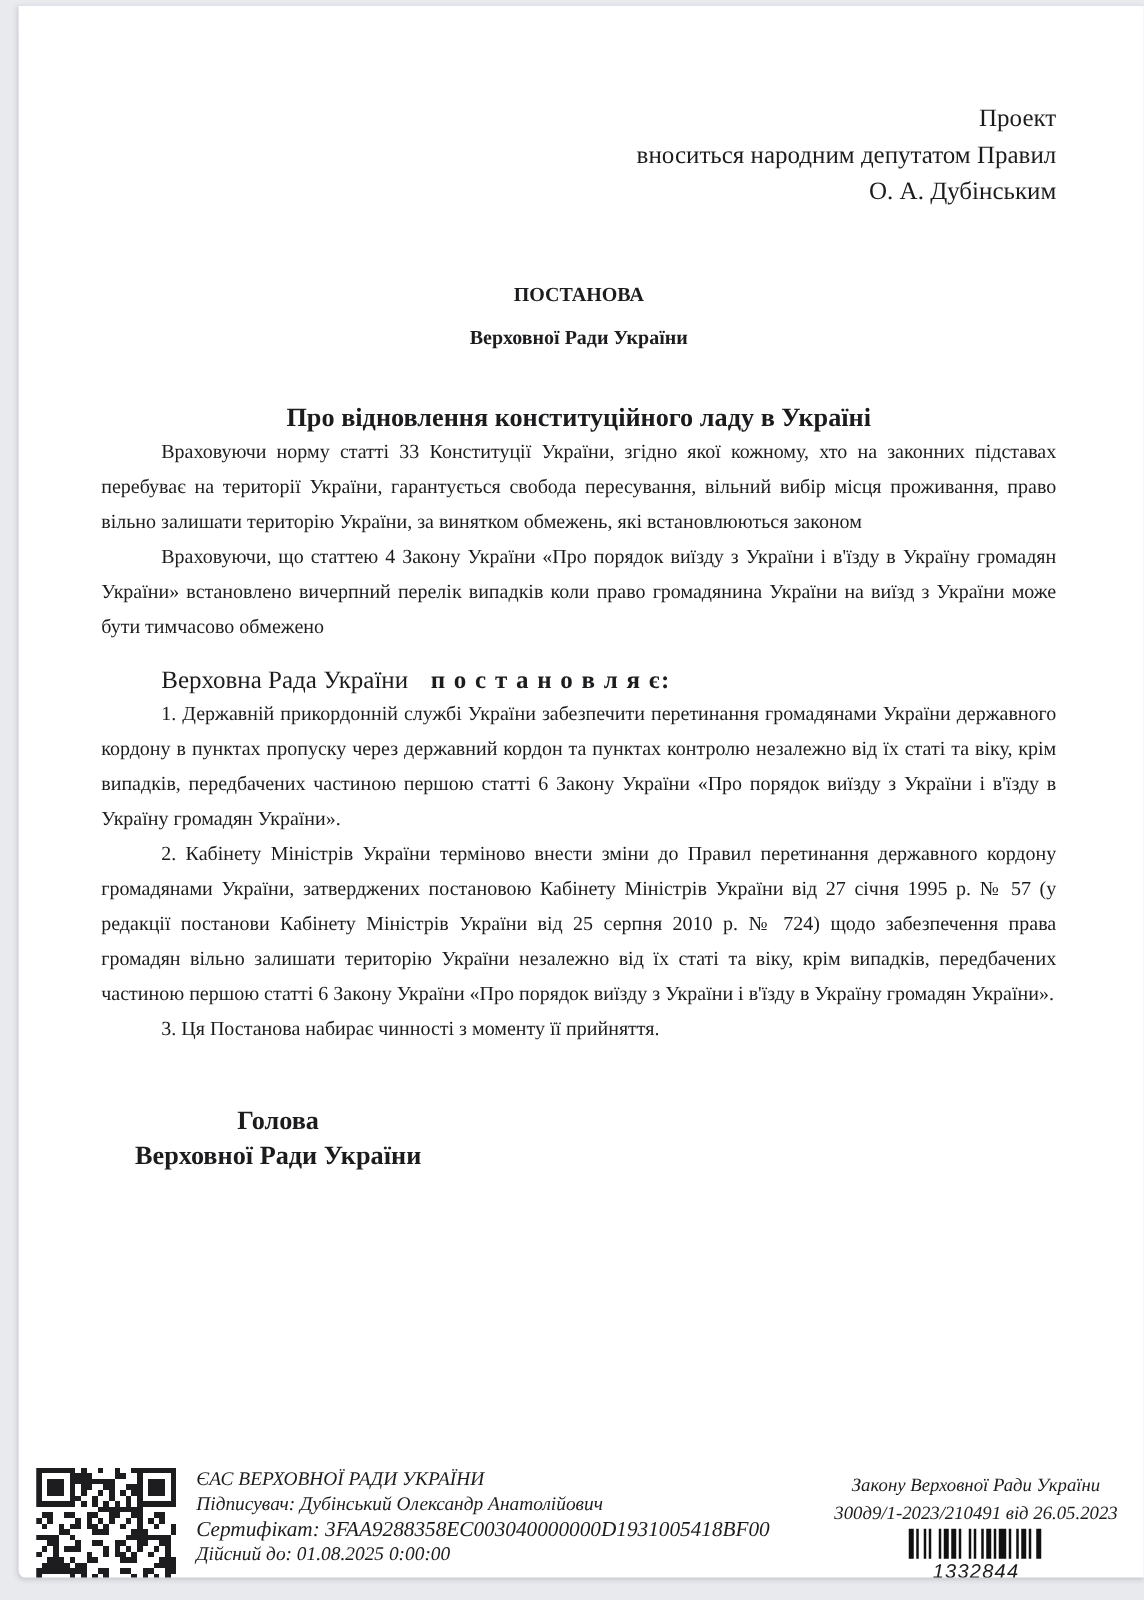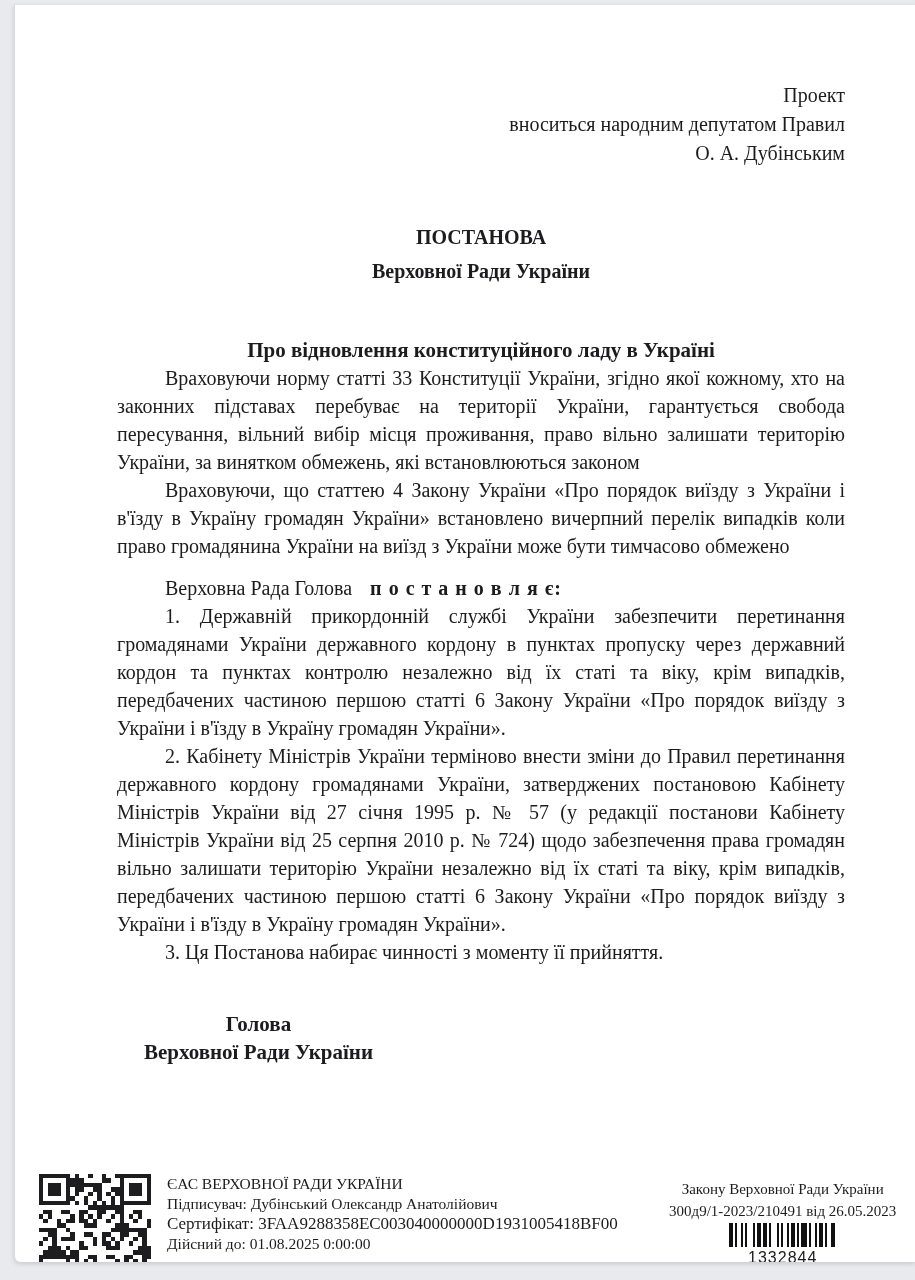--- a/index.html
+++ b/index.html
@@ -19,44 +19,44 @@
     bottom: 18px;
     background: #ffffff;
     border-left: 1px solid #d8d9df;
     border-top: 1px solid #e2e3e8;
     border-bottom-left-radius: 6px;
     box-shadow: 0 2px 4px rgba(60,60,80,0.18);
     overflow: hidden;
     color: #1c1c1e;
   }
   .content {
-    padding: 76px 70px 0 102px;
+    padding: 76px 70px 0 66px;
   }
   .header-note {
     text-align: right;
     font-size: 20px;
     line-height: 29px;
   }
   .doc-title {
     text-align: center;
     font-weight: bold;
-    font-size: 20px;
+    font-size: 16px;
     line-height: 34px;
     margin-top: 52px;
   }
   .subject {
     text-align: center;
     font-weight: bold;
     font-size: 21px;
     line-height: 28px;
-    margin-top: 48px;
+    margin-top: 32px;
   }
   p.body-par {
     margin: 0;
-    font-size: 20px;
+    font-size: 16px;
     line-height: 28px;
     text-align: justify;
     text-indent: 48px;
   }
   .par-1 { margin-top: 28px; }
   .par-2 { margin-top: 6px; }
   .enacting {
     margin-top: 14px;
     font-size: 20px;
     line-height: 28px;
@@ -74,26 +74,27 @@
     margin-top: 44px;
     margin-left: 27px;
     display: inline-block;
     text-align: center;
     font-weight: bold;
     font-size: 21px;
     line-height: 28px;
   }
   .footer {
     position: absolute;
-    left: 24px;
+    left: 14px;
     right: 0;
     bottom: -14px;
     height: 104px;
     display: flex;
     align-items: flex-start;
+    font-style: italic;
   }
   .qr {
     width: 112px;
     height: 112px;
     flex: 0 0 112px;
     margin-top: 2px;
   }
   .qr svg { width: 112px; height: 112px; shape-rendering: crispEdges; }
   .eas-block {
     margin-left: 16px;
@@ -143,21 +144,21 @@
       <div>ПОСТАНОВА</div>
       <div>Верховної Ради України</div>
     </div>
 
     <div class="subject">Про відновлення конституційного ладу в Україні</div>
 
     <p class="body-par par-1">Враховуючи норму статті 33 Конституції України, згідно якої кожному, хто на законних підставах перебуває на території України, гарантується свобода пересування, вільний вибір місця проживання, право вільно залишати територію України, за винятком обмежень, які встановлюються законом</p>
     <p class="body-par par-2">Враховуючи, що статтею 4 Закону України «Про порядок виїзду з України і в'їзду в Україну громадян України» встановлено вичерпний перелік випадків коли право громадянина України на виїзд з України може бути тимчасово обмежено</p>
 
     <div class="enacting">
-      <span>Верховна Рада Голова</span><span class="verb">п о с т а н о в л я є:</span>
+      <span>Верховна Рада України</span><span class="verb">п о с т а н о в л я є:</span>
     </div>
 
     <p class="body-par item-1">1. Державній прикордонній службі України забезпечити перетинання громадянами України державного кордону в пунктах пропуску через державний кордон та пунктах контролю незалежно від їх статі та віку, крім випадків, передбачених частиною першою статті 6 Закону України «Про порядок виїзду з України і в'їзду в Україну громадян України».</p>
     <p class="body-par item-2">2. Кабінету Міністрів України терміново внести зміни до Правил перетинання державного кордону громадянами України, затверджених постановою Кабінету Міністрів України від 27 січня 1995 р. № 57 (у редакції постанови Кабінету Міністрів України від 25 серпня 2010 р. № 724) щодо забезпечення права громадян вільно залишати територію України незалежно від їх статі та віку, крім випадків, передбачених частиною першою статті 6 Закону України «Про порядок виїзду з України і в'їзду в Україну громадян України».</p>
     <p class="body-par item-3">3. Ця Постанова набирає чинності з моменту її прийняття.</p>
 
     <div class="signature">
       <div>Голова</div>
       <div>Верховної Ради України</div>
     </div>

